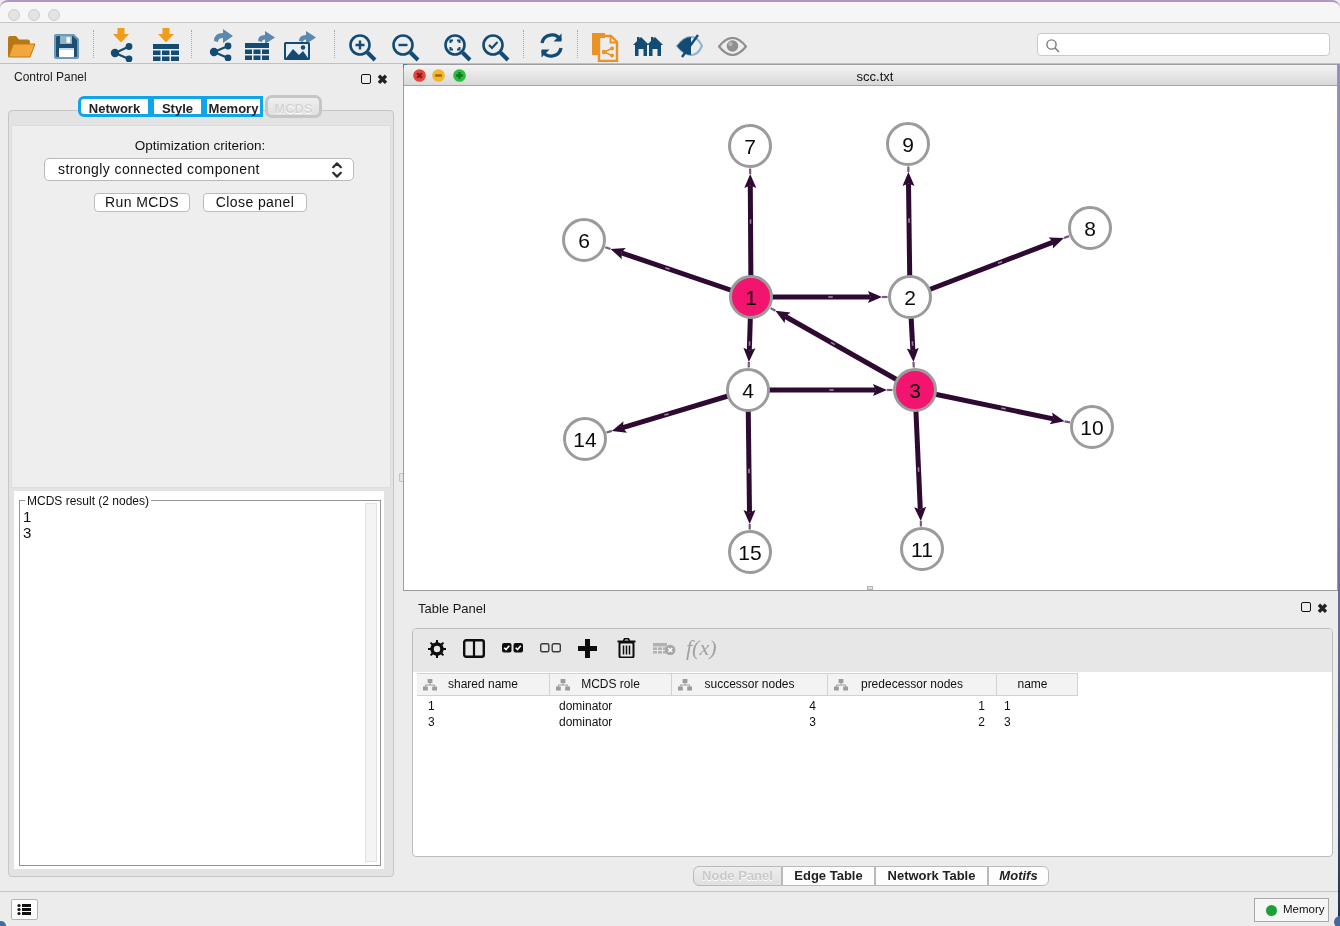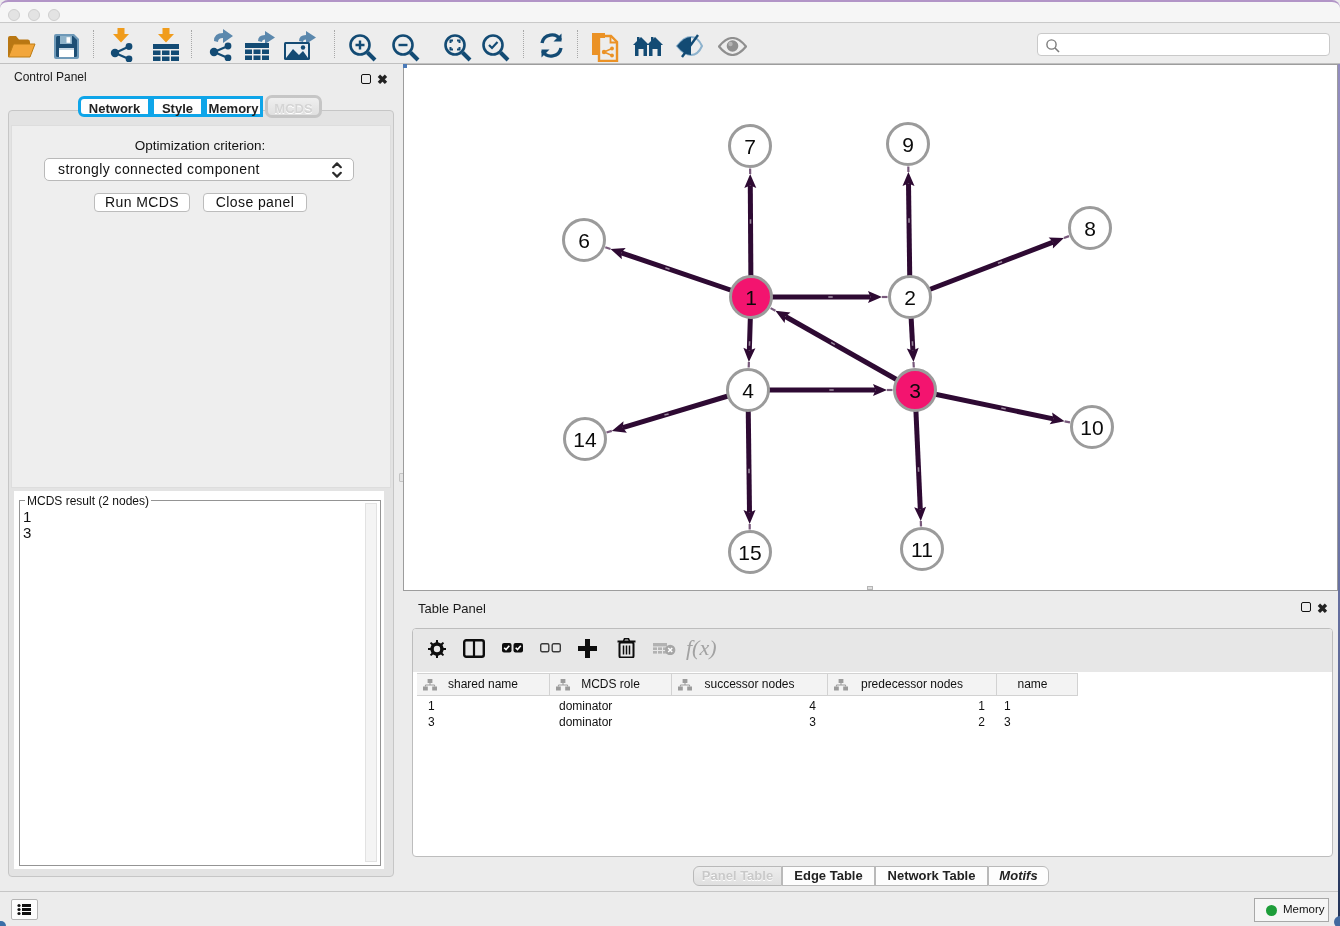--- a/index.html
+++ b/index.html
@@ -212,20 +212,35 @@
 <div class="btn" style="left:203px; width:104px;">Close panel</div>
 <div class="abs" id="result-white"></div>
 <div class="abs" id="result-border"></div>
 <div class="abs" id="result-legend">MCDS result (2 nodes)</div>
 <div class="abs" id="result-scroll"></div>
 <div class="abs" id="result-text">1<br>3</div>
 
 <div class="abs" style="left:399px; top:473px; width:5px; height:9px; background:#e4e4e4; border:1px solid #c4c4c4; border-radius:1px;"></div>
 <div class="abs" id="netwin">
     <div style="position:absolute; left:-1px; top:-1px; width:4px; height:4px; background:#4a7ab8;"></div>
+  <div id="nettitle">
+    <span>scc.txt</span>
+    <svg class="tl" style="left:8.5px;" width="13" height="13" viewBox="0 0 13 13">
+        <circle cx="6.5" cy="6.5" r="6.3" fill="#e0463e"></circle>
+        <path d="M4.2 4.2 L8.8 8.8 M8.8 4.2 L4.2 8.8" stroke="#8c1710" stroke-width="2.2"></path>
+      </svg>
+    <svg class="tl" style="left:28px;" width="13" height="13" viewBox="0 0 13 13">
+        <circle cx="6.5" cy="6.5" r="6.3" fill="#f7b52a"></circle>
+        <path d="M3.2 6.5 L9.8 6.5" stroke="#96660f" stroke-width="2.4"></path>
+      </svg>
+    <svg class="tl" style="left:48.5px;" width="13" height="13" viewBox="0 0 13 13">
+        <circle cx="6.5" cy="6.5" r="6.3" fill="#29bd3f"></circle>
+        <path d="M6.5 3.1 L6.5 9.9 M3.1 6.5 L9.9 6.5" stroke="#0d7a1d" stroke-width="2.3"></path>
+      </svg>
+  </div>
   <svg id="graph" style="position:absolute; left:0; top:21px;" width="933" height="505" viewBox="0 0 933 505">
     <g stroke="#2e0a33" stroke-width="5">
     <line x1="347.0" y1="211.0" x2="346.3" y2="99.5"></line>
     <line x1="347.0" y1="211.0" x2="217.4" y2="166.8"></line>
     <line x1="347.0" y1="211.0" x2="466.5" y2="211.0"></line>
     <line x1="347.0" y1="211.0" x2="345.3" y2="264.5"></line>
     <line x1="506.0" y1="211.0" x2="504.5" y2="97.5"></line>
     <line x1="506.0" y1="211.0" x2="649.1" y2="156.1"></line>
     <line x1="506.0" y1="211.0" x2="508.9" y2="264.6"></line>
     <line x1="511.0" y1="304.0" x2="381.4" y2="230.5"></line>
@@ -400,21 +415,21 @@
   <div class="trow" style="left:259px; top:69px; width:144px; text-align:right;">4</div>
   <div class="trow" style="left:415px; top:69px; width:157px; text-align:right;">1</div>
   <div class="trow" style="left:591px; top:69px;">1</div>
   <div class="trow" style="left:15px; top:85px;">3</div>
   <div class="trow" style="left:146px; top:85px;">dominator</div>
   <div class="trow" style="left:259px; top:85px; width:144px; text-align:right;">3</div>
   <div class="trow" style="left:415px; top:85px; width:157px; text-align:right;">2</div>
   <div class="trow" style="left:591px; top:85px;">3</div>
 </div>
 
-<div class="btab" style="left:693px; width:89px; background:linear-gradient(#ededed,#e0e0e0); color:#c9c9c9; border-radius:6px 0 0 6px; text-shadow:0 1px 0 #fff;">Panel Table</div>
+<div class="btab" style="left:693px; width:89px; background:linear-gradient(#ededed,#e0e0e0); color:#c9c9c9; border-radius:6px 0 0 6px; text-shadow:0 1px 0 #fff;">Node Panel</div>
 <div class="btab" style="left:782px; width:93px;">Edge Table</div>
 <div class="btab" style="left:875px; width:113px;">Network Table</div>
 <div class="btab" style="left:988px; width:61px; border-radius:0 6px 6px 0;font-style:italic;">Motifs</div>
 
 <div class="abs" id="statusbar">
   <div id="listbtn">
     <svg width="25" height="19" viewBox="0 0 25 19">
       <circle cx="7" cy="5.5" r="1.6" fill="#111"></circle>
         <rect x="10" y="4" width="9" height="3" fill="#111"></rect>
       <circle cx="7" cy="9.5" r="1.6" fill="#111"></circle>

